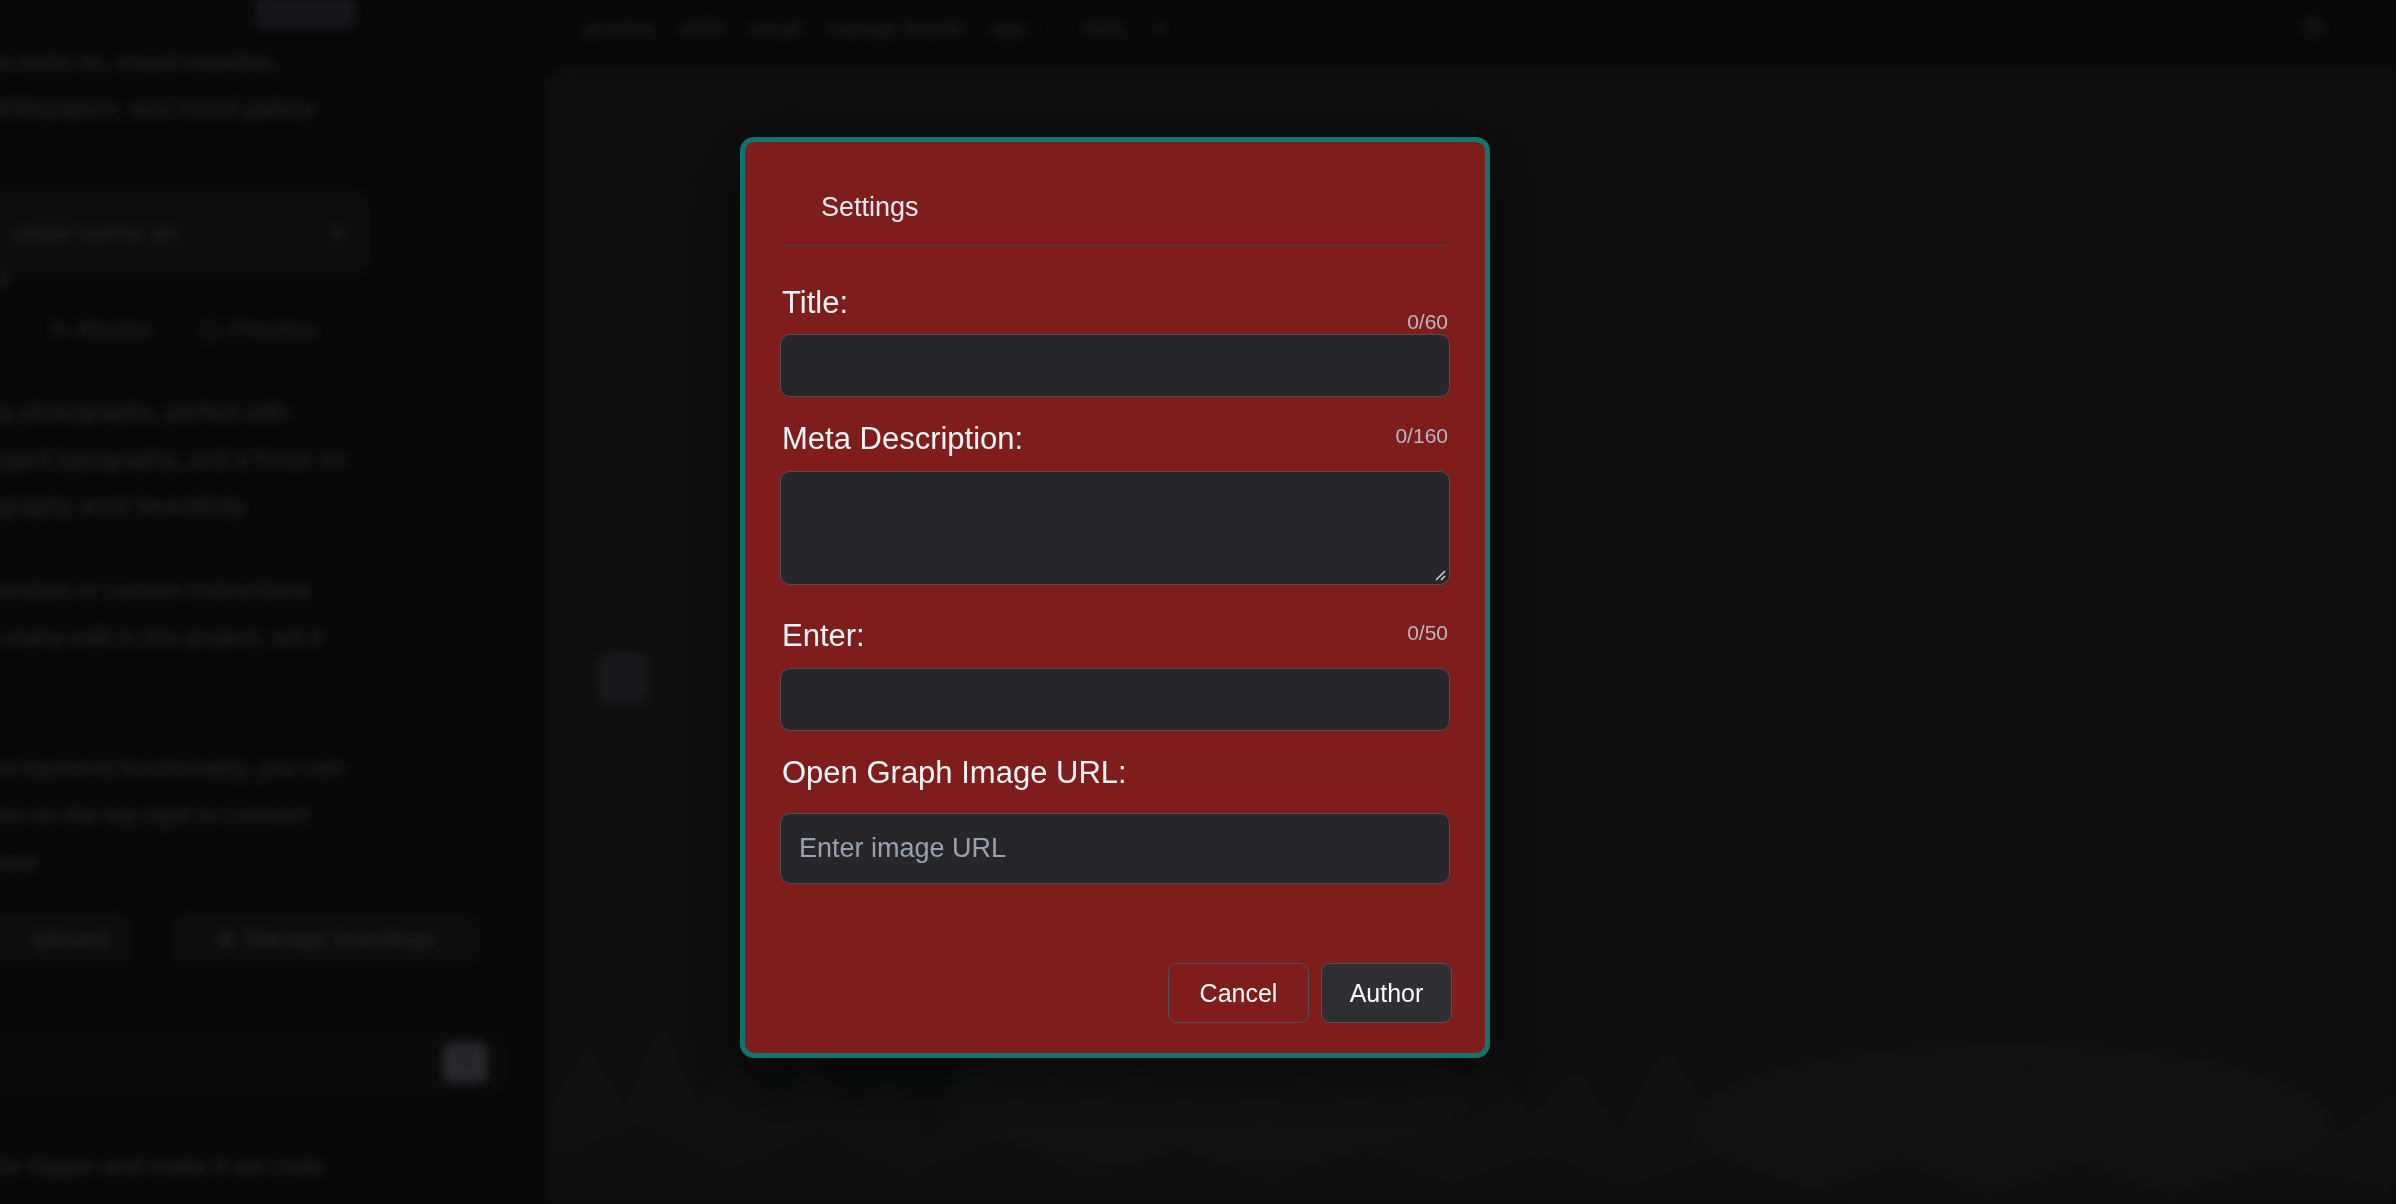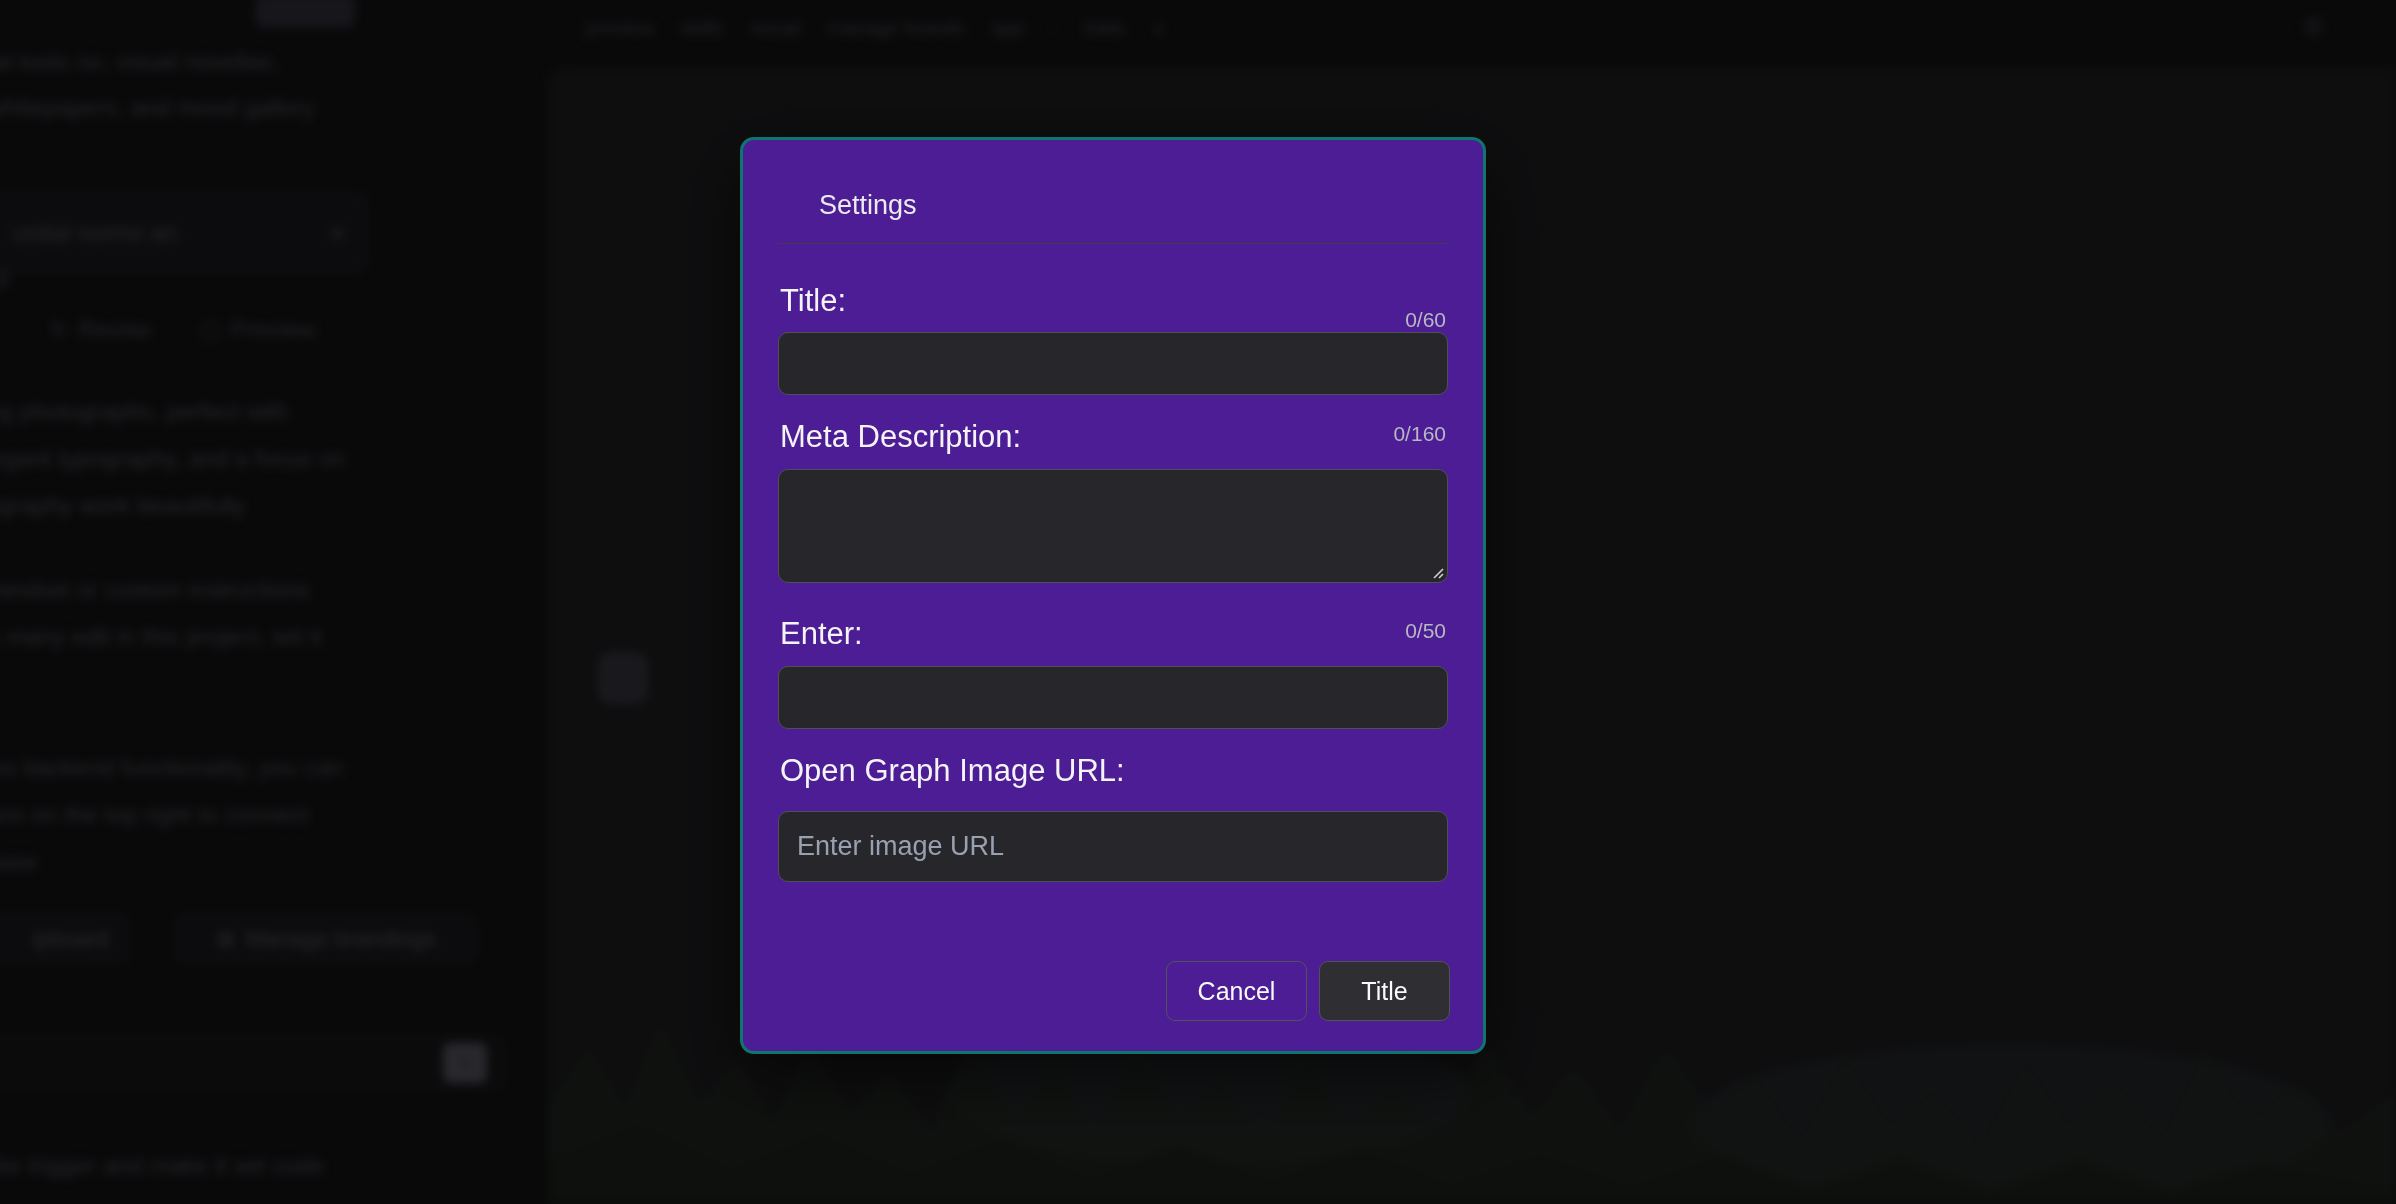--- a/index.html
+++ b/index.html
@@ -31,21 +31,21 @@
               border-top:1px solid #32323a;border-left:1px solid #32323a;border-radius:16px 0 0 0;}
   .float-btn{position:absolute;left:49px;top:583px;width:46px;height:48px;border-radius:10px;
              background:#36363d;border:1px solid #44444c;}
   .forest{position:absolute;left:0;bottom:0;width:1847px;height:250px;}
 
   
   .overlay{position:absolute;inset:0;background:rgba(0,0,0,0.52);}
 
   
   .modal{position:absolute;left:740px;top:137px;width:740px;height:911px;
-         background:#4c1d95;border:3px solid #0f766e;border-radius:14px;
+         background:#7f1d1d;border:5px solid #0f766e;border-radius:14px;
          box-shadow:0 24px 70px rgba(0,0,0,0.55);}
   .m-title{position:absolute;left:76px;top:50px;font-size:27px;font-weight:500;color:#ebebef;}
   .m-divider{position:absolute;left:35px;right:35px;top:103px;height:1px;background:#3e3e46;}
   .m-label{position:absolute;left:37px;font-size:31px;color:#f4f4f6;}
   .m-counter{position:absolute;right:37px;font-size:21px;color:#b8b8c0;}
   .m-input,.m-textarea{position:absolute;left:35px;right:35px;box-sizing:border-box;
          background:#27272b;border:1.5px solid #4f4f56;border-radius:10px;
          color:#e8e8ec;font-size:26px;font-family:inherit;padding:0 18px;outline:none;}
   .m-textarea{padding:12px 18px;resize:none;}
   .m-input::placeholder,.m-textarea::placeholder{color:#99a1b0;opacity:1;}
@@ -150,15 +150,15 @@
     </svg>
 
     <div class="m-label" style="top:476px;">Enter:</div>
     <div class="m-counter" style="top:479px;">0/50</div>
     <input class="m-input" style="top: 526px; height: 63px;" type="text" value="">
 
     <div class="m-label" style="top:613px;">Open Graph Image URL:</div>
     <input class="m-input" style="top: 671px; height: 71px; font-size: 27px;" type="text" placeholder="Enter image URL">
 
     <button class="m-btn cancel">Cancel</button>
-    <button class="m-btn apply">Title</button>
+    <button class="m-btn apply">Author</button>
   </div>
 </div>
 
 </body></html>

